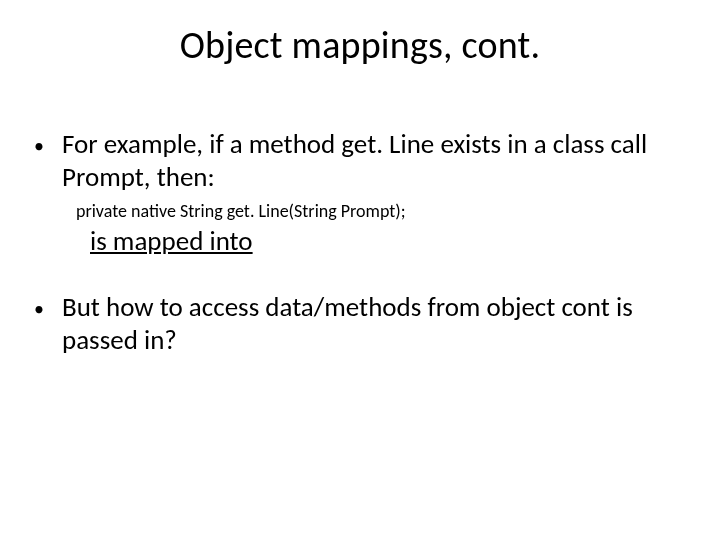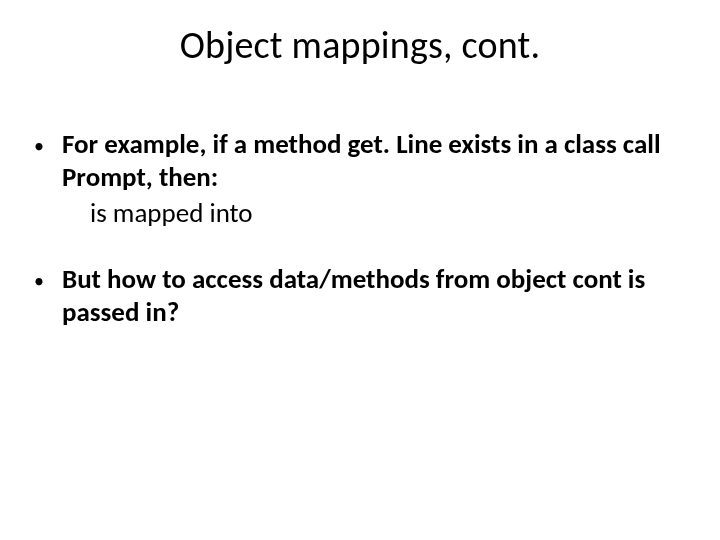--- a/index.html
+++ b/index.html
@@ -26,51 +26,53 @@
     align-items: flex-start;
     font-size: 27px;
     line-height: 1.22;
   }
   .bullet-dot {
     flex: 0 0 auto;
     width: 28px;
     font-size: 20px;
     padding-top: 6px;
   }
-  .bullet-text { flex: 1 1 auto; font-weight: bold; }
+  .bullet-text { flex: 1 1 auto; }
   .sub-indent {
     margin-left: 42px;
   }
   .code-line {
     font-size: 18px;
     margin-top: 6px;
     margin-bottom: 2px;
   }
   .mapped-into {
     font-size: 27px;
     margin-left: 56px;
     margin-top: 2px;
     margin-bottom: 2px;
+    text-decoration: underline;
   }
   .code-line2 {
     font-size: 18px;
     margin-left: 42px;
     margin-top: 0px;
   }
 </style>
 </head>
 <body>
 
 <h1 class="title">Object mappings, cont.</h1>
 
 <div class="bullet-block">
   <div class="bullet-row">
     <div class="bullet-dot">•</div>
     <div class="bullet-text">For example, if a method get. Line exists in a class call Prompt, then:</div>
   </div>
+  <div class="code-line sub-indent">private native String get. Line(String Prompt);</div>
   <div class="mapped-into">is mapped into</div>
 </div>
 
 <div class="bullet-block">
   <div class="bullet-row">
     <div class="bullet-dot">•</div>
     <div class="bullet-text">But how to access data/methods from object cont is passed in?</div>
   </div>
 </div>
 

